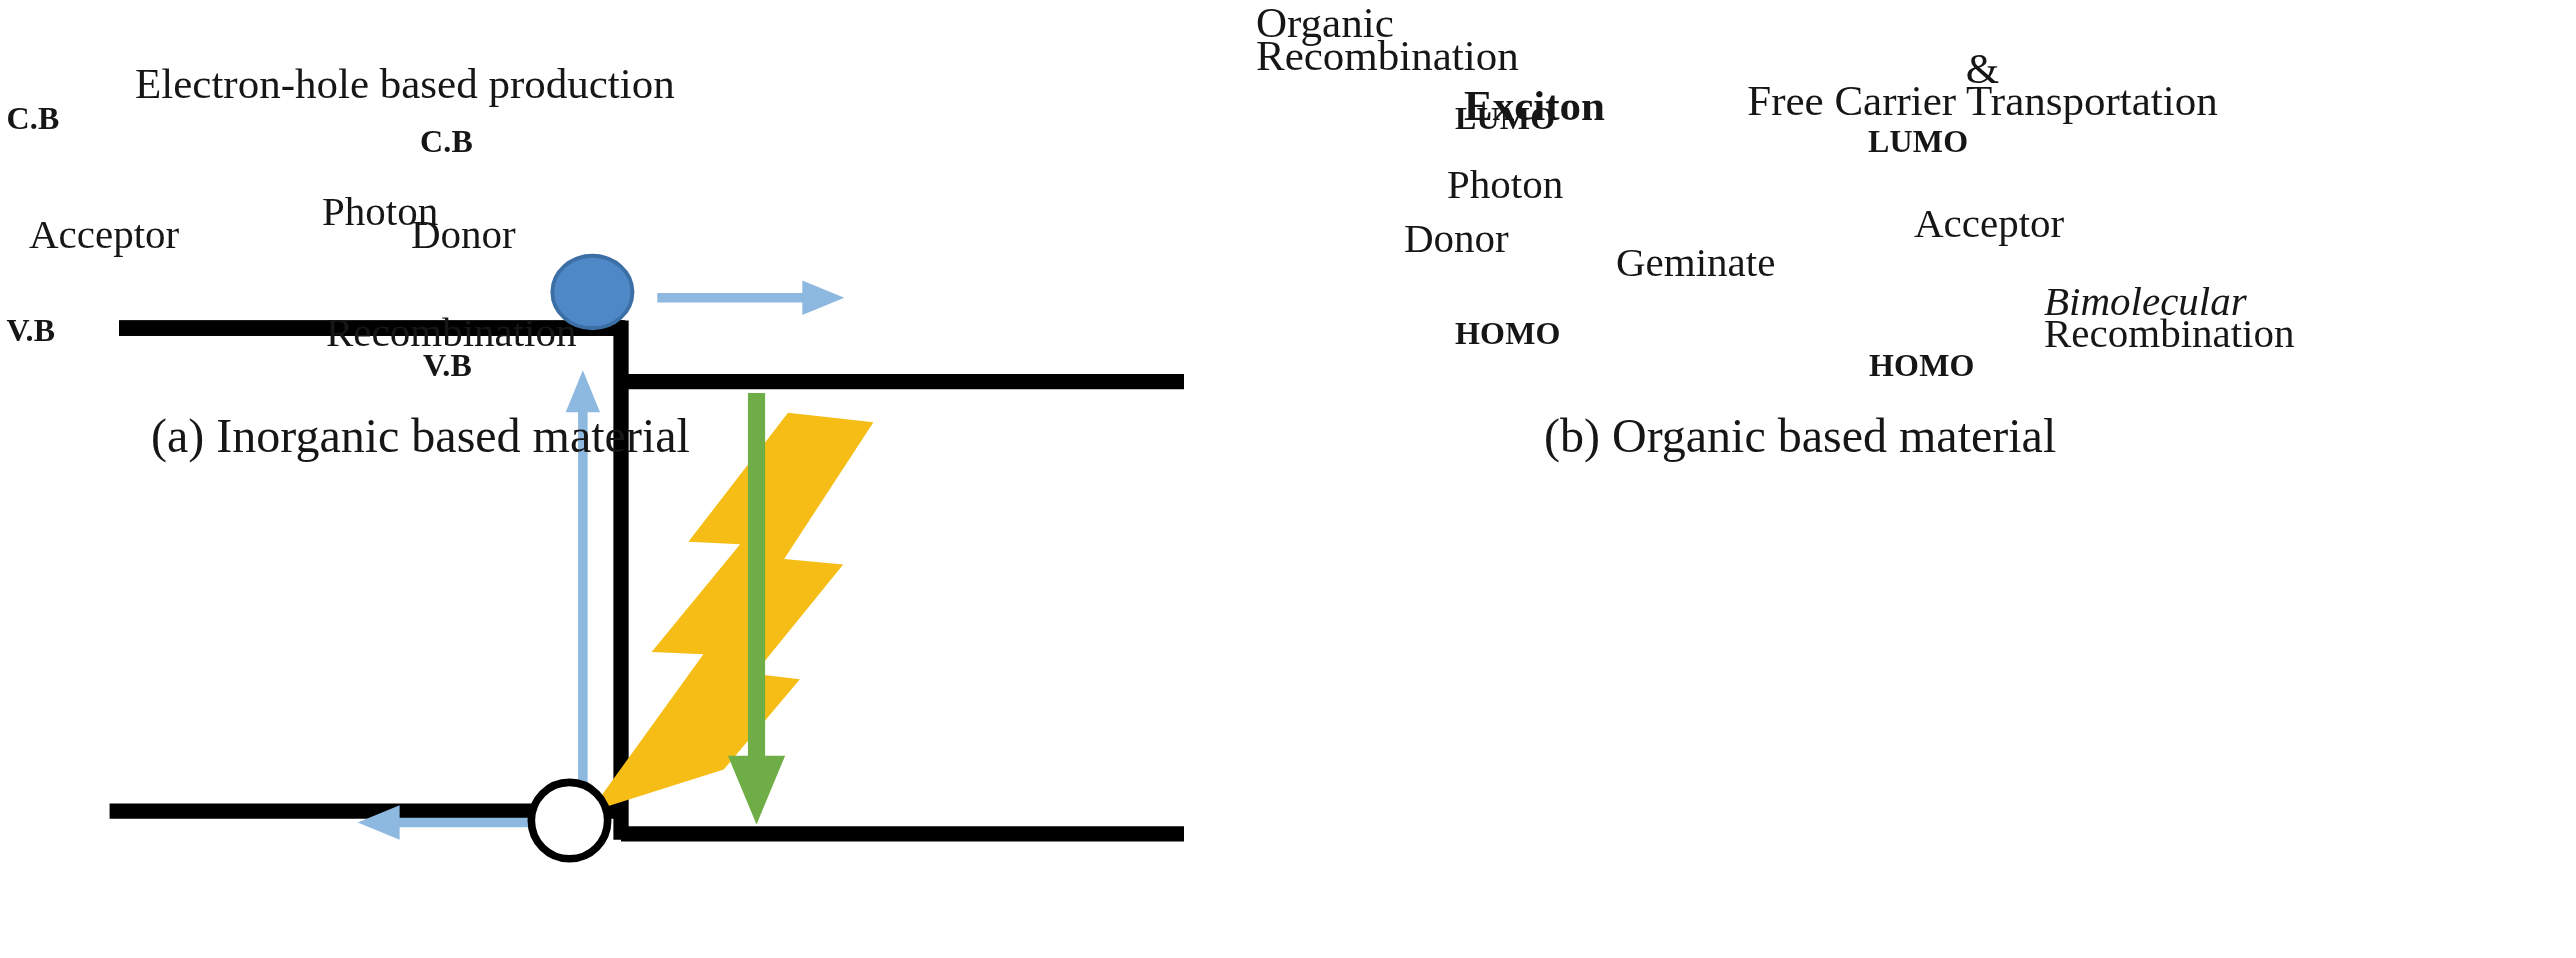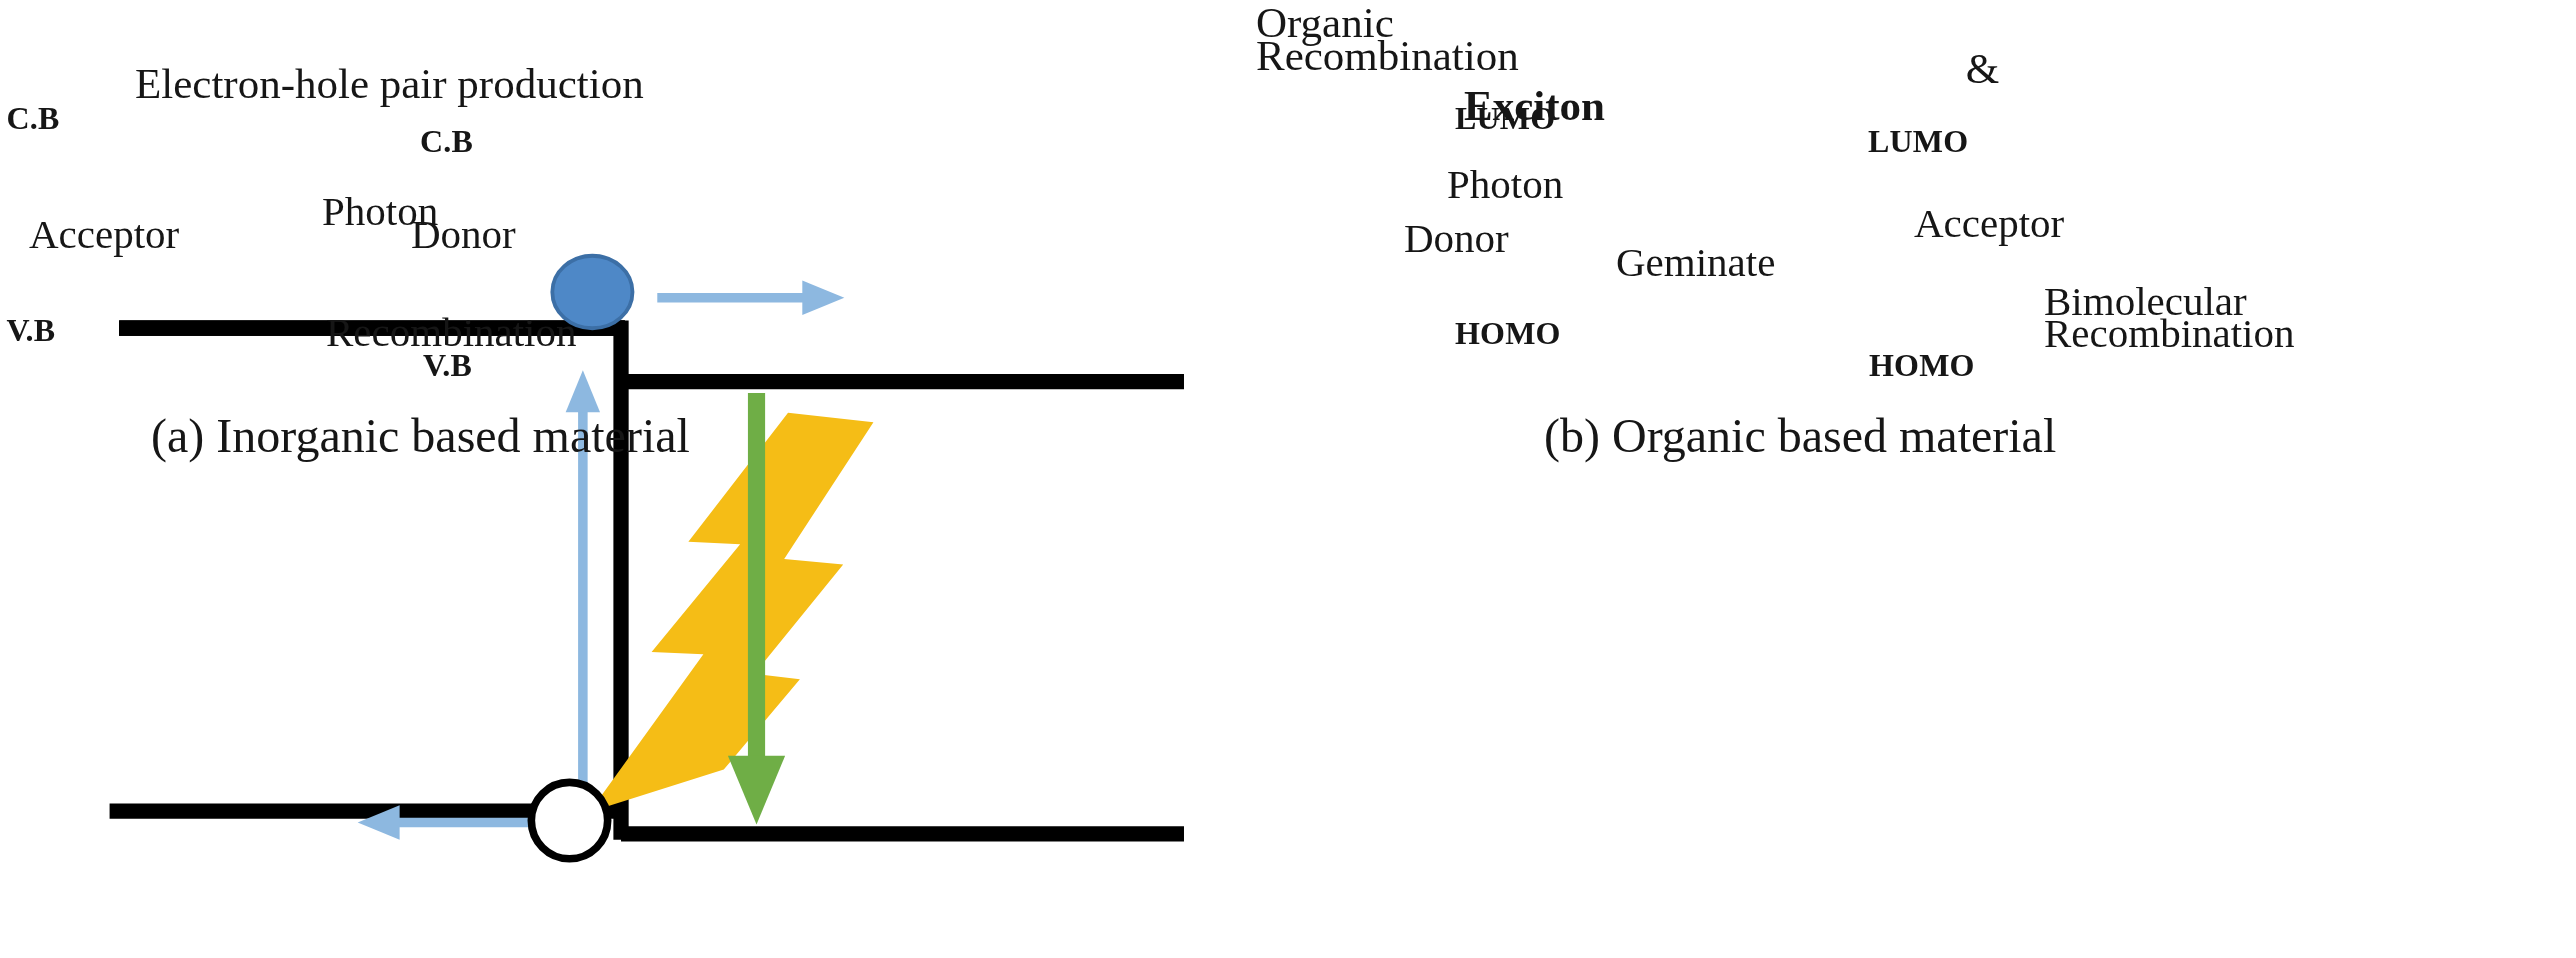--- a/index.html
+++ b/index.html
@@ -153,21 +153,21 @@
     </g>
 
     <ellipse cx="2291" cy="330" rx="175" ry="270" transform="rotate(-14 2291 330)" fill="none" stroke="#2f5f96" stroke-width="7" stroke-dasharray="26 20"></ellipse>
 
     <g>
       <line x1="2490" y1="400" x2="2380" y2="340" stroke="#9cc2e6" stroke-width="4"></line>
       <path d="M2395,330 L2392,352 L2365,337 Z" fill="#4e8fcd"></path>
     </g>
   </svg>
 
-  <div class="t head-label serif-reg" style="left:135px; top:61px;">Electron-hole pair production</div>
+  <div class="t head-label serif-reg" style="left:135px; top:61px;">Electron-hole based production</div>
 
   <div class="t band-label serif-bold" style="left:6.4px; top:102px;">C.B</div>
 
   <div class="t band-label serif-bold" style="left:6.4px; top:314px;">V.B</div>
 
   <div class="t band-label serif-bold" style="left:420px; top:125px;">C.B</div>
 
   <div class="t band-label serif-bold" style="left:423px; top:349px;">V.B</div>
 
   <div class="t body-label serif-reg" style="left:29px; top:213px;">Acceptor</div>
@@ -180,39 +180,40 @@
 
   <div class="t caption-label serif-reg" style="left:151px; top:411px;">(a) Inorganic based material</div>
 
   <div class="t head-label serif-reg" style="left:1256px; top:0px;">Organic</div>
 
   <div class="t head-label serif-reg" style="left:1256px; top:33px;">Recombination</div>
 
 
   <div class="t head-label serif-reg center" style="left:1704px; top:46px; width:557px;">&amp;</div>
 
+  <div class="t head-label serif-reg center" style="left:1704px; top:78px; width:557px;">Free Carrier Transportation</div>
 
   <div class="t head-label serif-reg" style="left:1464px; top:83px;font-weight:bold;">Exciton</div>
 
   <div class="t band-label serif-bold" style="left:1455px; top:102px;">LUMO</div>
 
   <div class="t band-label serif-bold" style="left:1455px; top:317px;">HOMO</div>
 
   <div class="t band-label serif-bold" style="left:1868px; top:125px;">LUMO</div>
 
   <div class="t band-label serif-bold" style="left:1869px; top:349px;">HOMO</div>
 
   <div class="t photon-word serif-reg" style="left:1447px; top:163px;">Photon</div>
 
   <div class="t body-label serif-reg" style="left:1404px; top:217px;">Donor</div>
 
   <div class="t body-label serif-reg" style="left:1914px; top:202px;">Acceptor</div>
 
   <div class="t body-label serif-reg" style="left:1616px; top:241px;">Geminate</div>
 
-  <div class="t body-label serif-reg" style="left:2044px; top:280px;">Bimolecular</div>
+  <div class="t body-label serif-reg" style="left:2044px; top:280px;font-style:italic;">Bimolecular</div>
 
   <div class="t body-label serif-reg" style="left:2044px; top:312px;">Recombination</div>
 
   <div class="t caption-label serif-reg" style="left:1544px; top:411px;font-family:Liberation Serif, serif;">(b) Organic based material</div>
 
 </div>
 
 
 </body></html>

